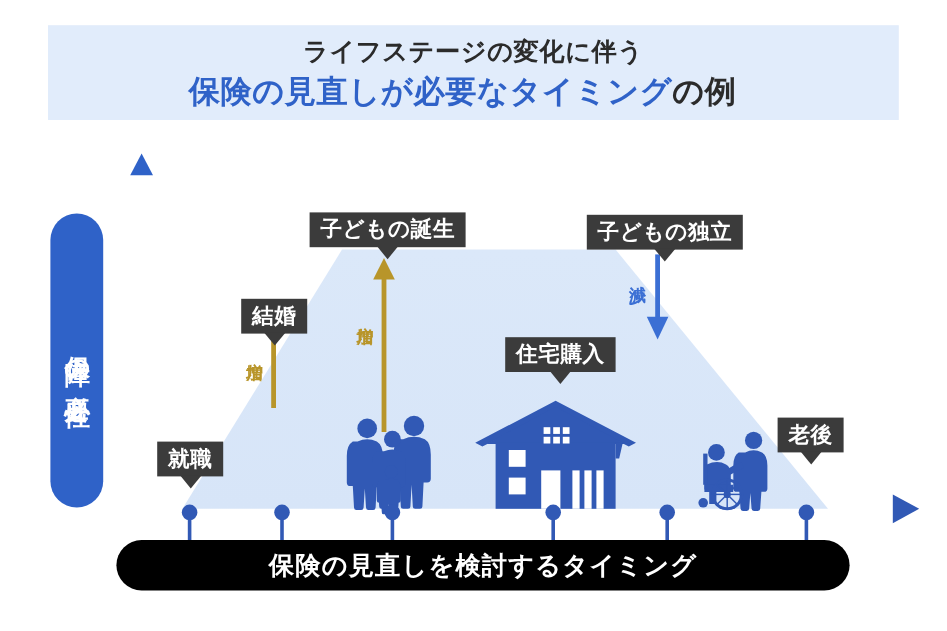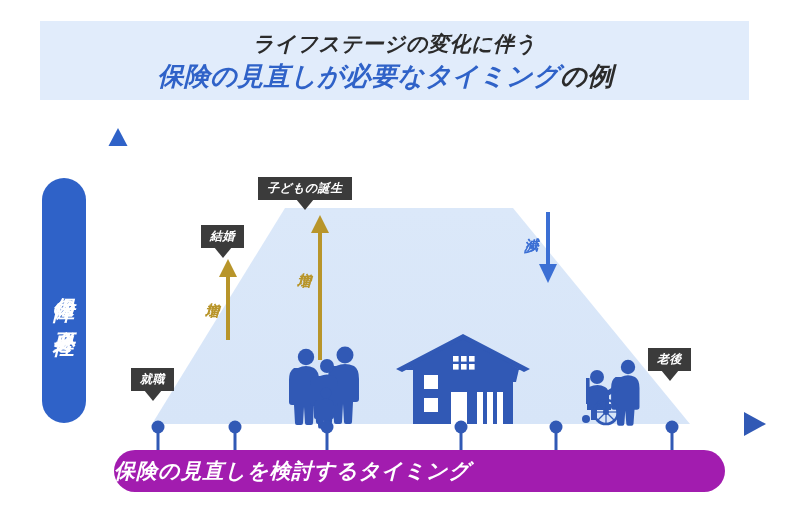--- a/index.html
+++ b/index.html
@@ -3,21 +3,21 @@
 <meta charset="utf-8">
 <style>
   html,body{margin:0;padding:0;}
   body{
     width:789px;height:526px;
     background:#ffffff;
     font-family:"Liberation Sans","DejaVu Sans",sans-serif;
     overflow:hidden;
     position:relative;
   }
-  #stage{position:relative;width:789px;height:526px;font-style:italic;}
+  #stage{position:relative;width:789px;height:526px;}
 
   
   .header-band{
     position:absolute;left:40px;top:21px;width:709px;height:79px;
     background:#e1ecfb;
   }
   .header-line1{
     position:absolute;left:40px;top:30px;width:709px;
     text-align:center;
     font-size:21px;font-weight:bold;color:#2b2b2b;
@@ -49,21 +49,21 @@
 
   
   .callout{
     position:absolute;
     background:#3b3b3b;
     color:#ffffff;
     font-weight:bold;
     white-space:nowrap;
     padding:5px 9px 6px 9px;
     line-height:1;
-    font-size:12px;
+    font-size:18px;
     letter-spacing:0.5px;
   }
   .callout::after{
     content:"";
     position:absolute;
     bottom:-10px;
     width:0;height:0;
     border-left:9px solid transparent;
     border-right:9px solid transparent;
     border-top:11px solid #3b3b3b;
@@ -76,23 +76,23 @@
     writing-mode:vertical-rl;
     font-size:14px;font-weight:bold;
     line-height:1.05;
     letter-spacing:1px;
   }
   .vword.gold{color:#b8952a;}
   .vword.blue{color:#3b6fd4;}
 
   
   .banner{
-    position:absolute;left:114px;top:450px;width:611px;height:42px;
-    background:#a21caf;border-radius:21px;
-    display:flex;align-items:center;justify-content:flex-start;
+    position:absolute;left:97px;top:450px;width:611px;height:42px;
+    background:#000000;border-radius:21px;
+    display:flex;align-items:center;justify-content:center;
   }
   .banner span{
     color:#ffffff;font-size:21px;font-weight:bold;letter-spacing:1px;
   }
 </style>
 </head>
 <body>
 
 <div id="stage">
 
@@ -251,29 +251,35 @@
         <line x1="672" y1="427" x2="672" y2="452" stroke="#3159b5" stroke-width="3"></line>
         <circle cx="672" cy="427" r="6.5" fill="#3159b5"></circle>
       </g>
     </g>
   </svg>
 
   <div class="callout tail-center" style="left:131px;top:368px;">
     <span>就職</span>
   </div>
 
-  <div class="callout tail-center" style="left:201px;top:225px;">
+  <div class="callout tail-center" style="left:201px;top:249px;">
     <span>結婚</span>
   </div>
 
   <div class="callout tail-center" style="left:258px;top:177px;">
     <span>子どもの誕生</span>
   </div>
 
-
+  <div class="callout tail-center" style="left:421px;top:281px;">
+    <span>住宅購入</span>
+  </div>
+
+  <div class="callout tail-center" style="left:489px;top:179px;">
+    <span>子どもの独立</span>
+  </div>
 
   <div class="callout tail-center" style="left:648px;top:348px;">
     <span>老後</span>
   </div>
 
   <div class="vword gold" style="left:205px;top:291px;">
     <span>増加</span>
   </div>
 
   <div class="vword gold" style="left:297px;top:261px;">

